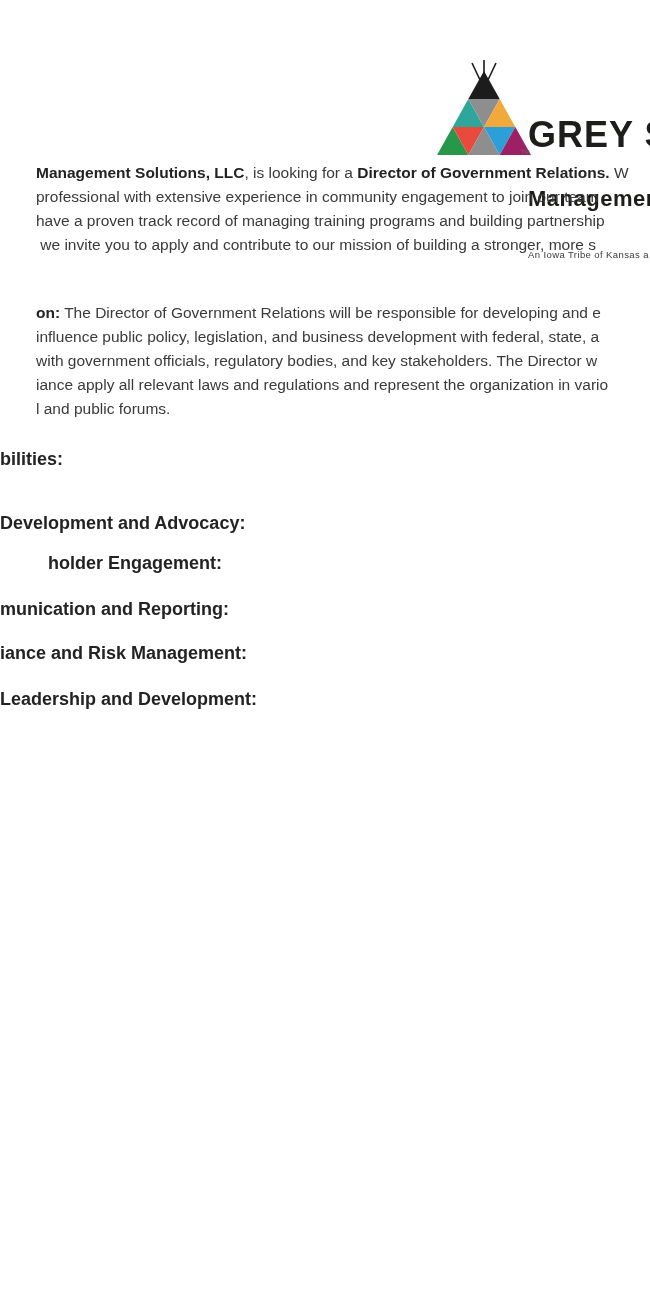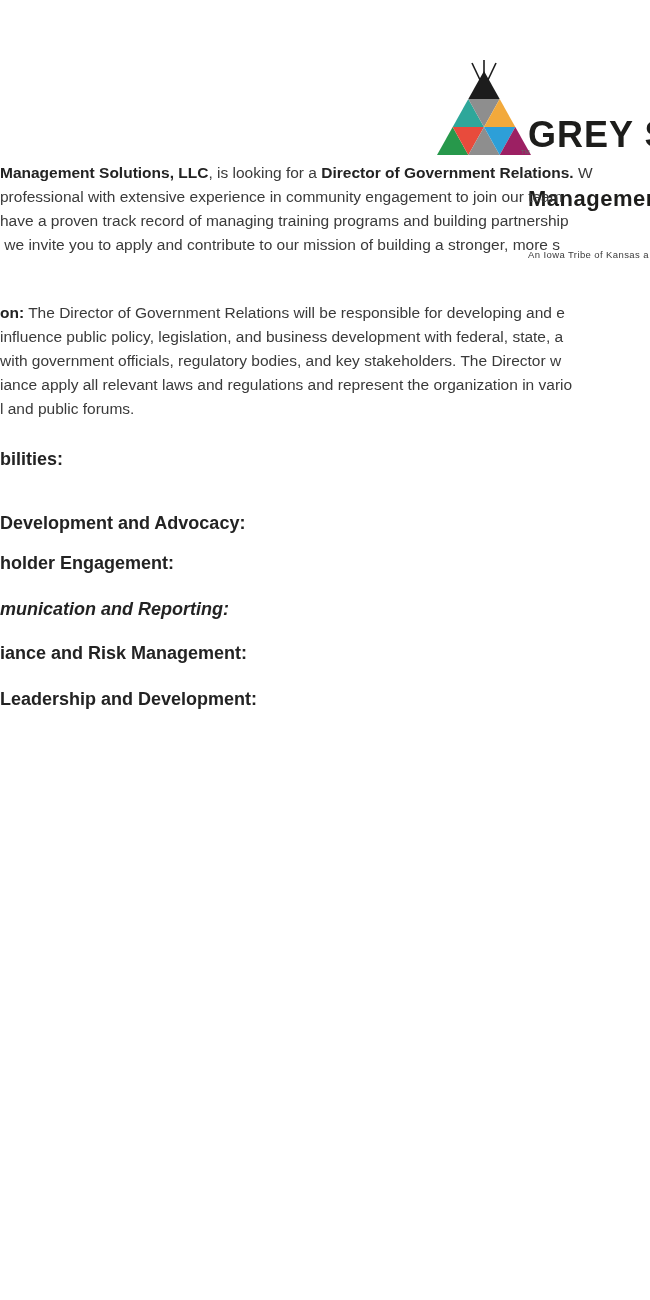--- a/index.html
+++ b/index.html
@@ -13,33 +13,33 @@
   .logo{position:absolute;left:0;top:0;width:650px;height:170px;}
   #teepee{position:absolute;left:434px;top:56px;}
   .tm{position:absolute;left:521px;top:149px;font-size:6px;color:#666;letter-spacing:0;}
   .brand{position:absolute;left:528px;top:80px;white-space:pre;color:#1d1d1b;}
   .brand-name{font-size:36px;font-weight:bold;letter-spacing:1px;line-height:38px;}
   .brand-sub{font-size:22px;font-weight:bold;letter-spacing:.5px;line-height:22px;margin-top:-2px;}
   .brand-tag{font-size:9.5px;font-weight:normal;color:#3a3a3a;letter-spacing:.4px;margin-top:3px;}
 
   
   #content{position:relative;}
-  .line{height:24px;line-height:24px;font-size:15.5px;color:#3a3a3a;white-space:pre;}
+  .line{height:24px;line-height:24px;font-size:15.5px;color:#3a3a3a;white-space:pre;margin-left:36px;}
   .bold{font-weight:bold;color:#232323;}
   .heading{height:24px;line-height:24px;font-size:18px;font-weight:bold;color:#232323;white-space:pre;}
 
   
   .b-intro{margin-top:161px;}
   .b-position{margin-top:44px;}
   .b-responsibilities{margin-top:26px;}
   .b-policy{margin-top:40px;}
   .b-policy-bullets{margin-top:8px;}
-  .b-stakeholder{margin-top:16px;}
+  .b-stakeholder{margin-top:16px;padding-left:48px;}
   .b-stakeholder-bullets{margin-top:22px;}
-  .b-communication{margin-top:14px;font-style:italic;}
+  .b-communication{margin-top:14px;}
   .b-communication-bullets{margin-top:20px;}
   .b-compliance{margin-top:6px;}
   .b-compliance-bullets{margin-top:22px;}
   .b-team{margin-top:16px;}
   .b-team-bullets{margin-top:21px;}
 </style>
 </head>
 <body>
 
 <div class="page">

